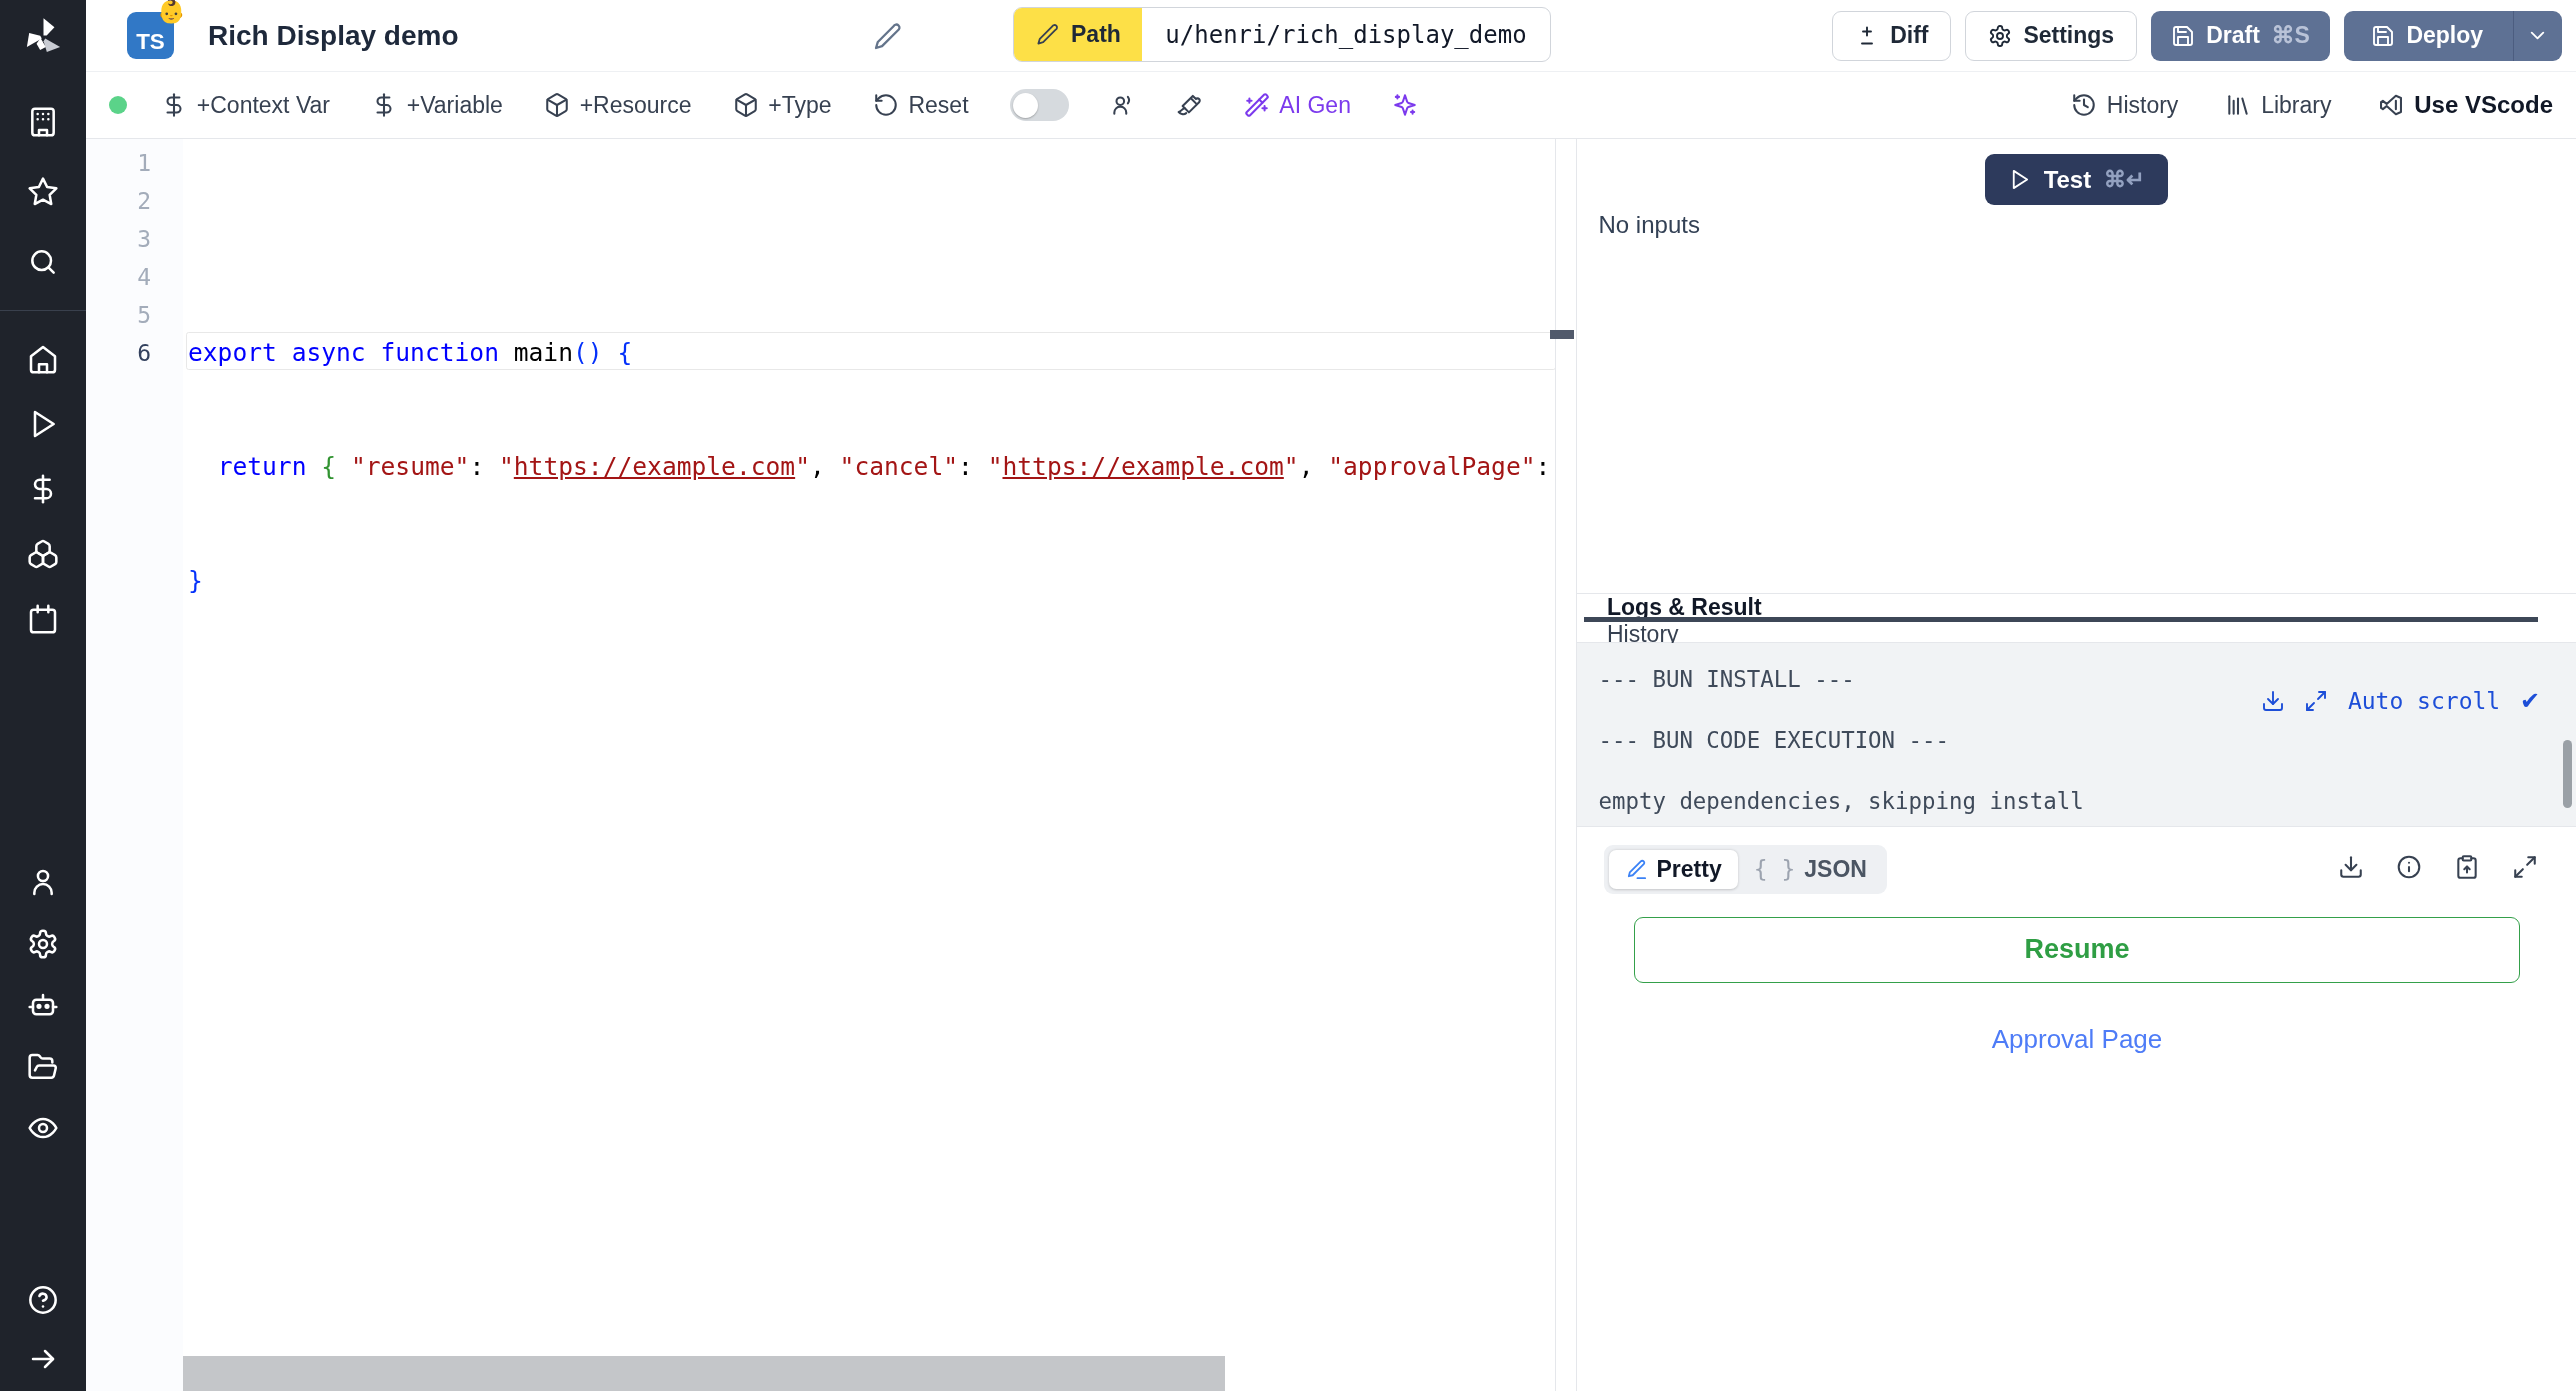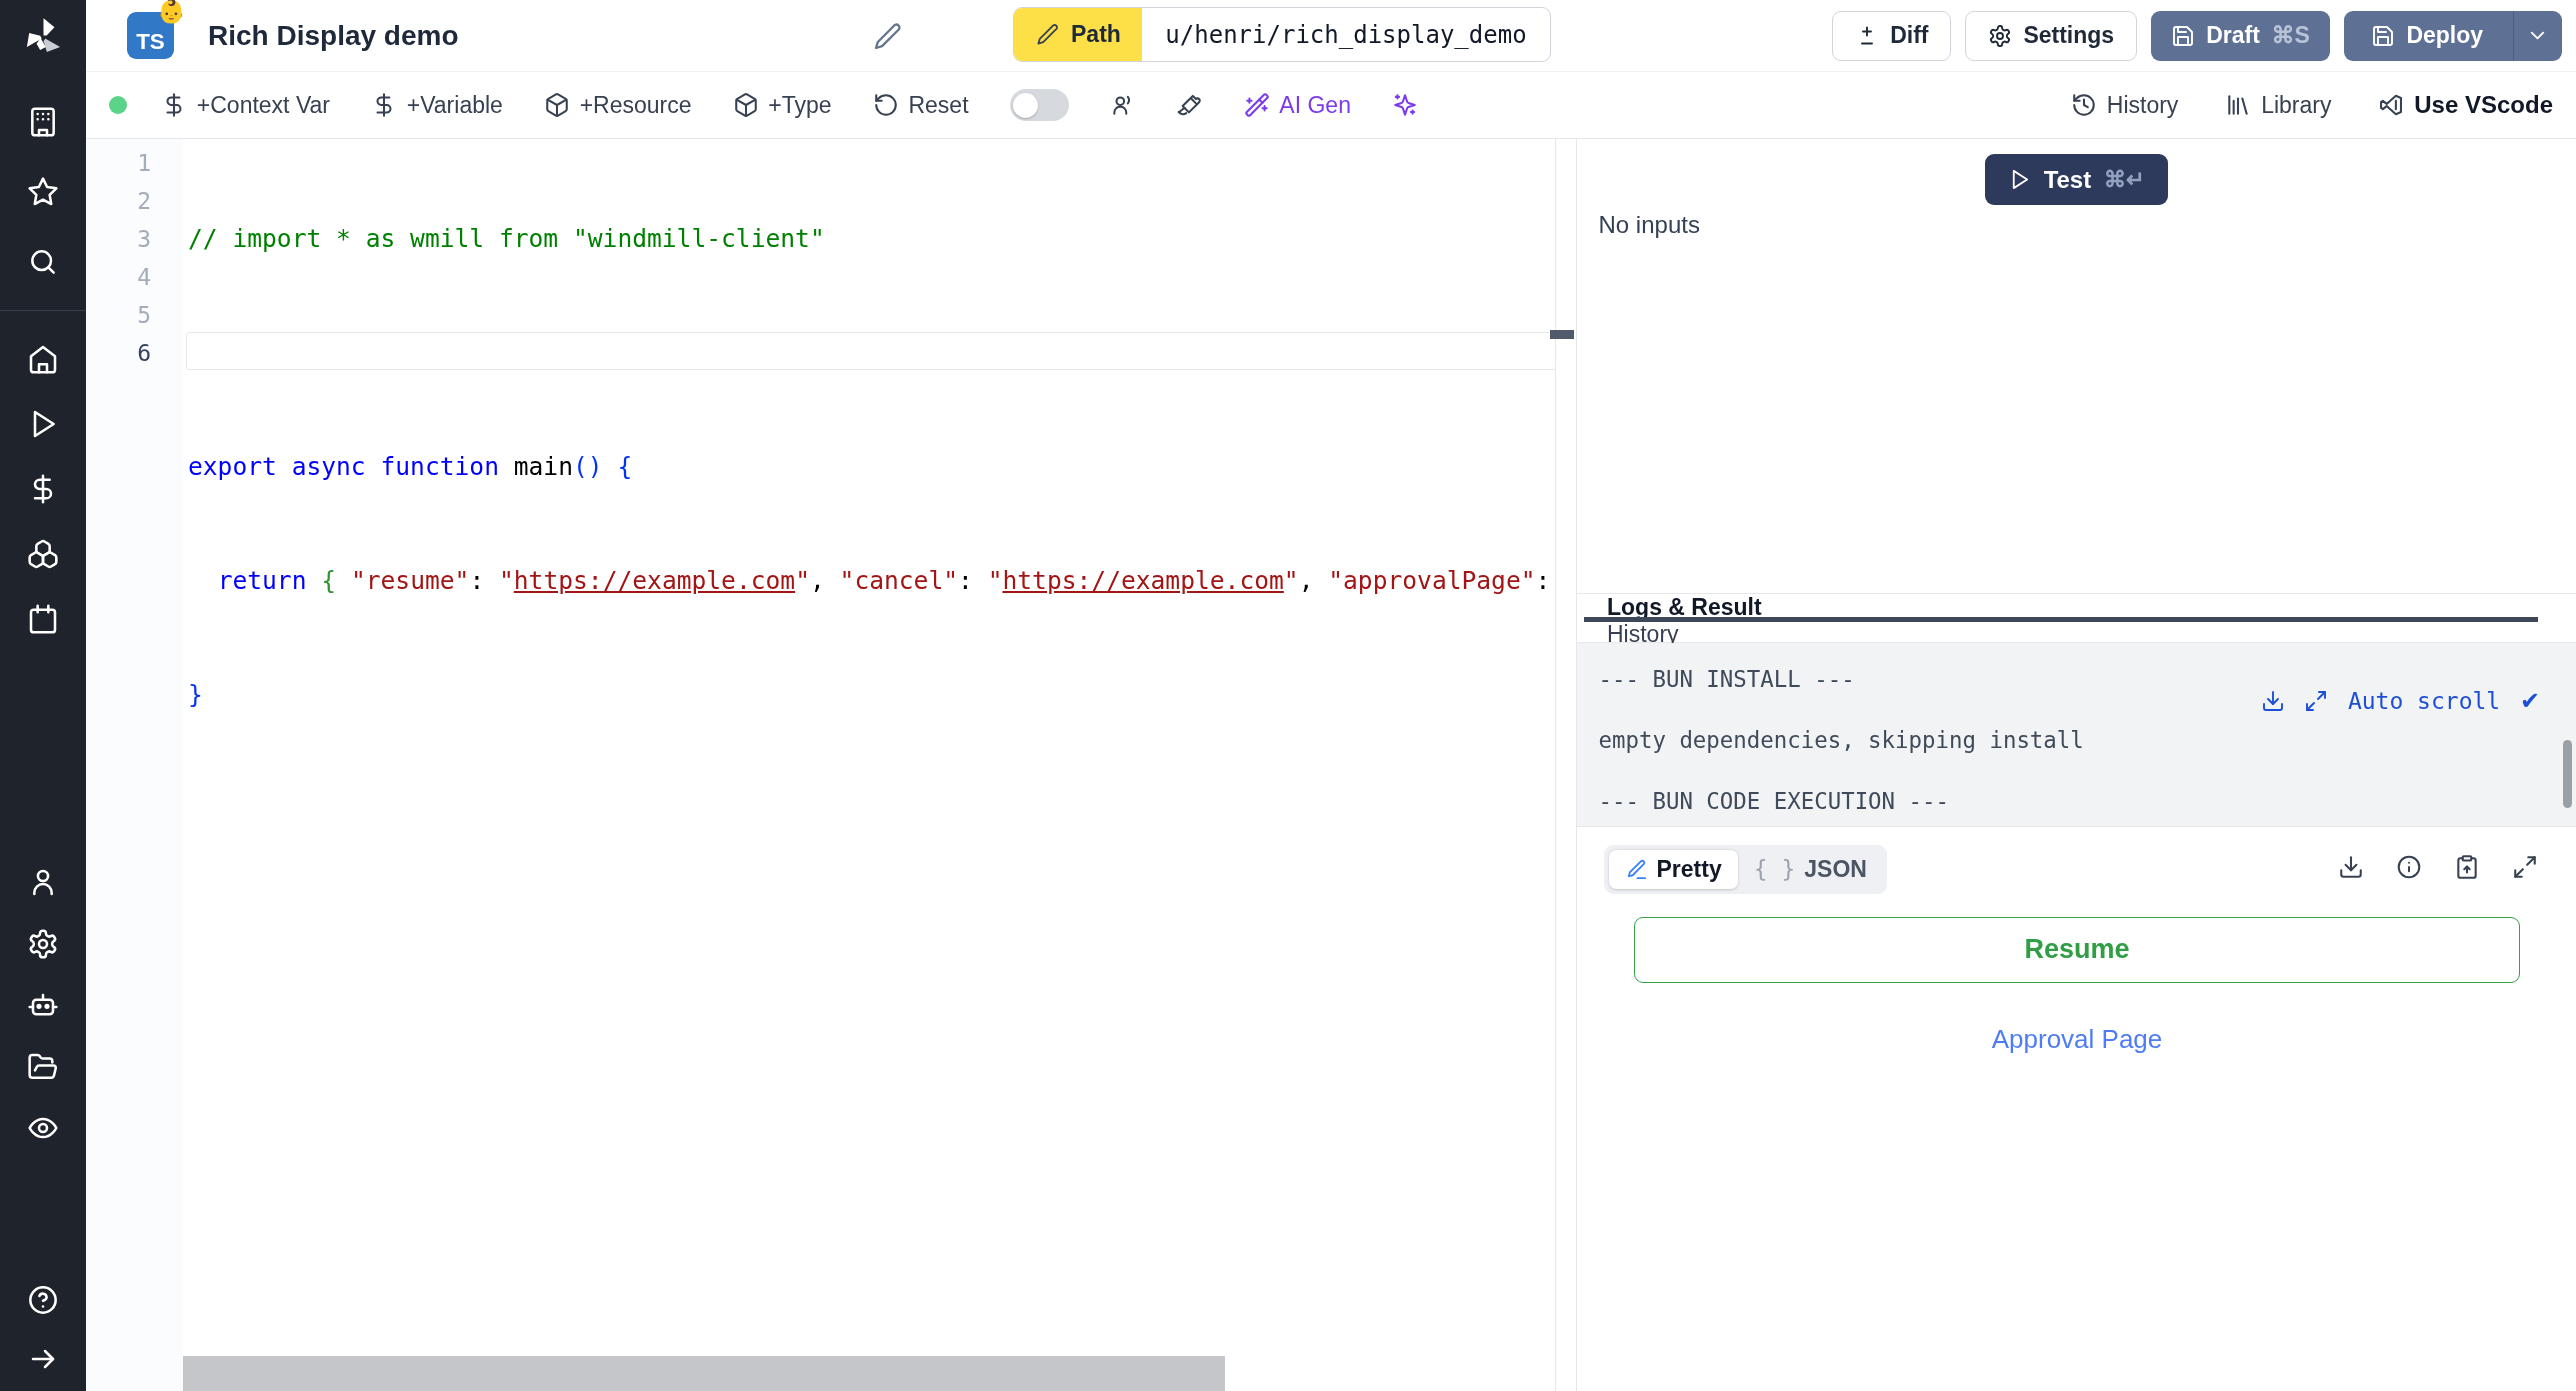--- a/index.html
+++ b/index.html
@@ -395,21 +395,20 @@
       <div class="gutter">
         <div class="lnum">1</div>
         <div class="lnum">2</div>
         <div class="lnum">3</div>
         <div class="lnum">4</div>
         <div class="lnum">5</div>
         <div class="lnum active">6</div>
       </div>
       <div class="current-line"></div>
       <div class="codepane">
-        <div class="cline"><span class="tok-comment">// import * as wmill from "windmill-client"</span></div>
         <div class="cline"></div>
         <div class="cline"><span class="tok-keyword">export async function </span><span class="tok-plain">main</span><span class="tok-bracket1">() {</span></div>
         <div class="cline"><span class="tok-plain">  </span><span class="tok-keyword">return</span><span class="tok-plain"> </span><span class="tok-bracket2">{</span><span class="tok-plain"> </span><span class="tok-string">"resume"</span><span class="tok-plain">: </span><span class="tok-string">"</span><span class="tok-link">https://example.com</span><span class="tok-string">"</span><span class="tok-plain">, </span><span class="tok-string">"cancel"</span><span class="tok-plain">: </span><span class="tok-string">"</span><span class="tok-link">https://example.com</span><span class="tok-string">"</span><span class="tok-plain">, </span><span class="tok-string">"approvalPage"</span><span class="tok-plain">:</span></div>
         <div class="cline"><span class="tok-bracket1">}</span></div>
         <div class="cline"></div>
       </div>
       <div class="ruler-line"></div>
       <div class="cursor-marker"></div>
       <div class="hscrollbar"></div>
     </div>
@@ -426,22 +425,22 @@
         <div class="no-inputs">No inputs</div>
       </div>
 
       <div class="logs-section">
         <div class="tabs">
           <div class="tab active">Logs &amp; Result</div>
           <div class="tab">History</div>
         </div>
         <div class="logbody">
           <div class="logline">--- BUN INSTALL ---</div>
+          <div class="logline">--- BUN CODE EXECUTION ---</div>
           <div class="logline">empty dependencies, skipping install</div>
-          <div class="logline">--- BUN CODE EXECUTION ---</div>
           <div class="log-controls">
             <svg class="ic" viewBox="0 0 24 24">
                 <path d="M21 15v4a2 2 0 0 1-2 2H5a2 2 0 0 1-2-2v-4"></path>
                 <polyline points="7 10 12 15 17 10"></polyline>
                 <line x1="12" y1="3" x2="12" y2="15"></line>
               </svg>
             <svg class="ic" viewBox="0 0 24 24">
                 <path d="M15 3h6v6"></path>
                 <path d="M9 21H3v-6"></path>
                 <path d="m21 3-7 7"></path>

